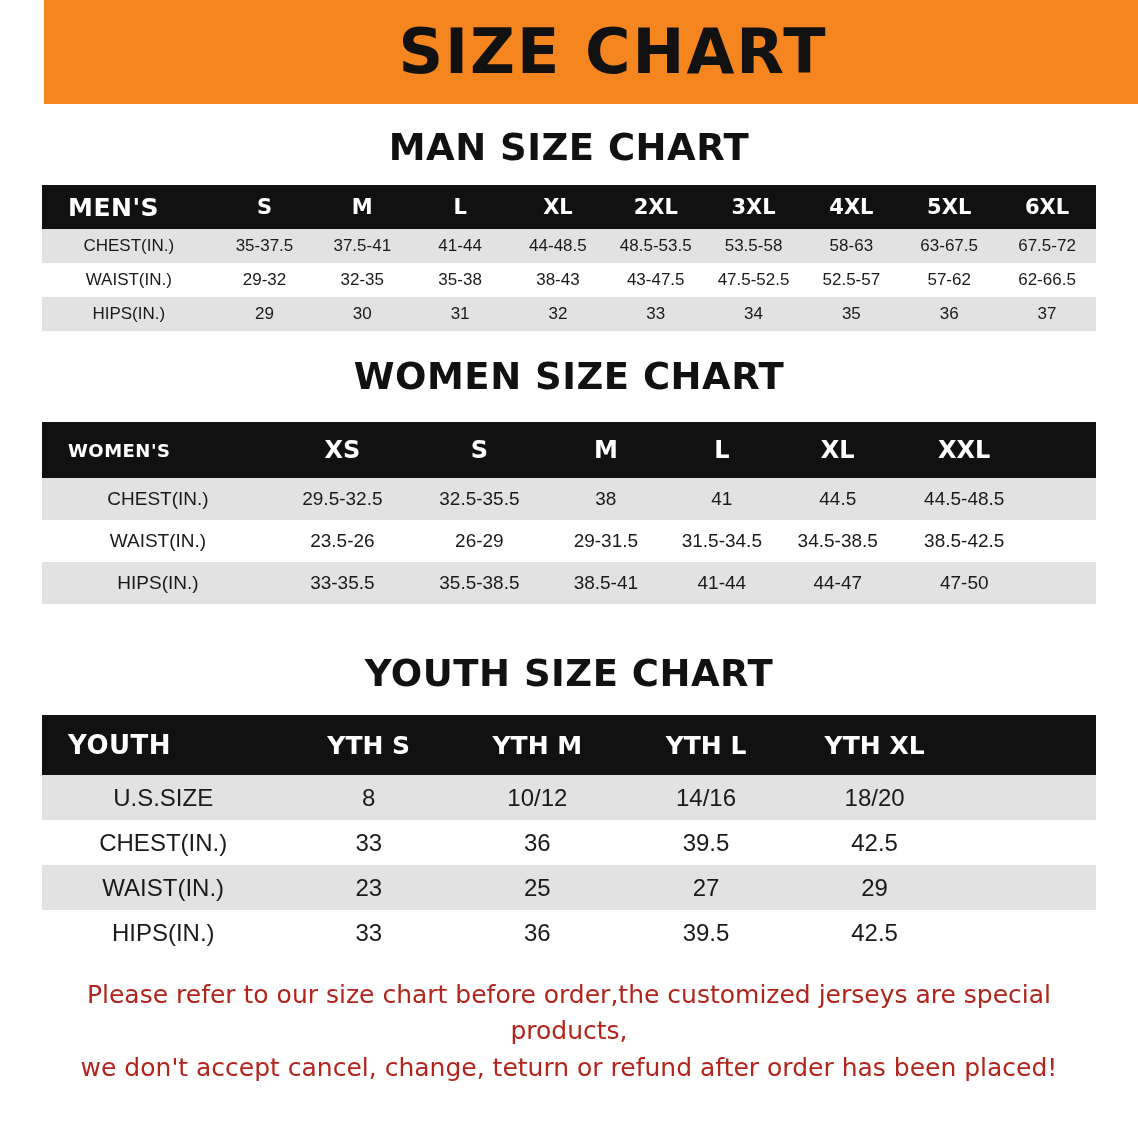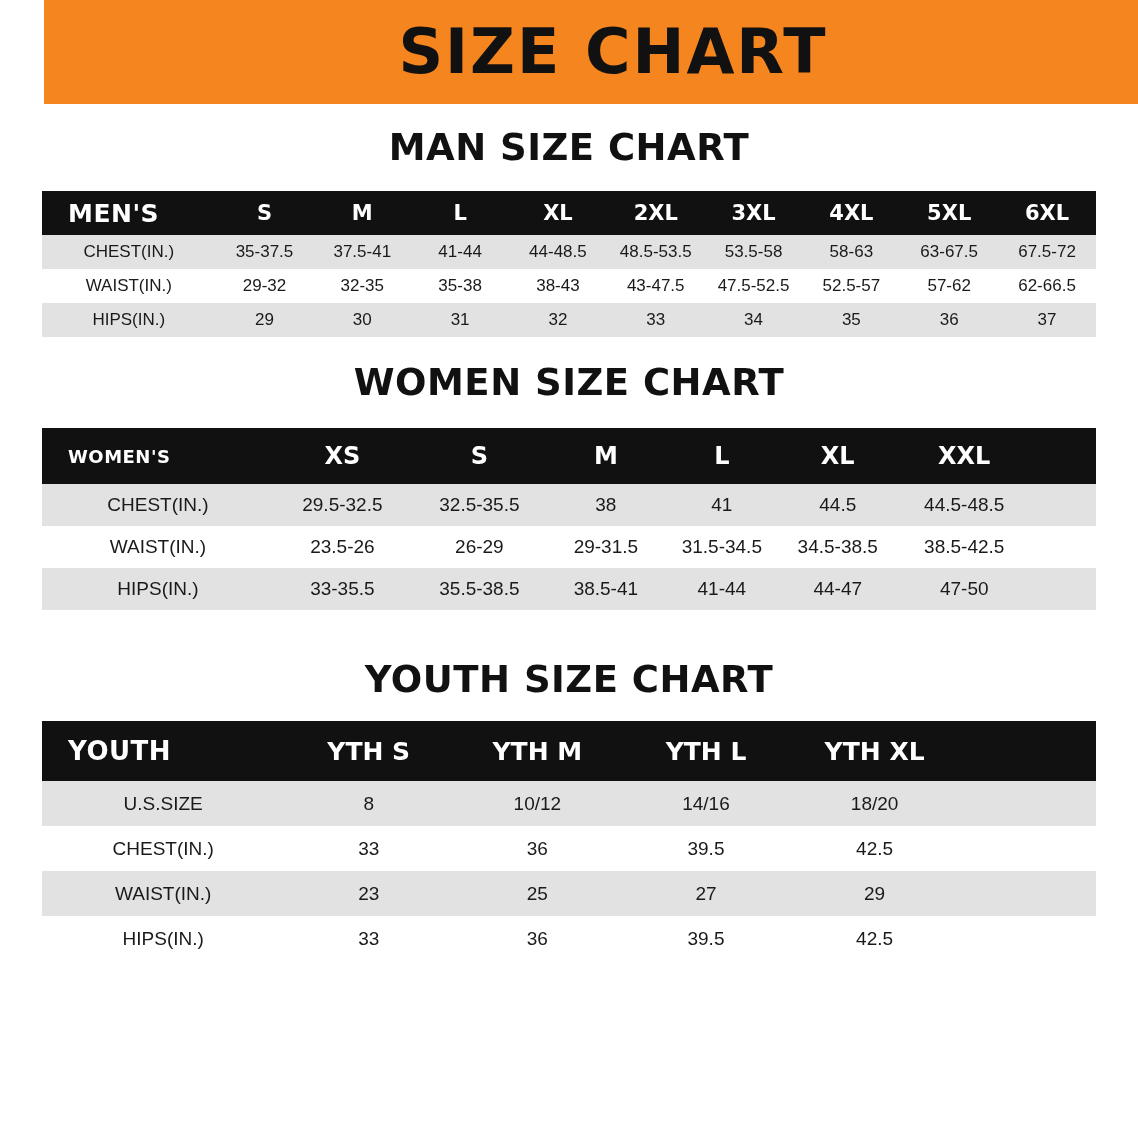--- a/index.html
+++ b/index.html
@@ -36,21 +36,21 @@
   }
   
   .section-title {
     text-align: center;
     font-family: "DejaVu Sans", sans-serif;
     font-weight: 700;
     font-size: 37px;
     color: #111;
     letter-spacing: 0.5px;
   }
-  .t-man    { margin-top: 22px; margin-bottom: 22px; }
+  .t-man    { margin-top: 22px; margin-bottom: 16px; }
   .t-women  { margin-top: 24px; margin-bottom: 24px; }
   .t-youth  { margin-top: 48px; margin-bottom: 20px; }
 
   
   .table-wrap { padding: 0 42px; }
   table.sz {
     width: 100%;
     border-collapse: collapse;
     table-layout: fixed;
   }
@@ -84,21 +84,21 @@
   #men-table tbody td.rowlabel { font-size: 17px; }
 
   
   #women-table thead th { height: 56px; font-size: 24px; }
   #women-table thead th.rowlabel { font-size: 18px; letter-spacing: 0.5px; }
   #women-table tbody td { height: 42px; font-size: 19px; }
 
   
   #youth-table thead th { height: 60px; font-size: 25px; }
   #youth-table thead th.rowlabel { font-size: 26px; letter-spacing: 0.5px; }
-  #youth-table tbody td { height: 45px; font-size: 19px; margin-top: 12px; }
+  #youth-table tbody td { height: 45px; font-size: 24px; margin-top: 12px; }
 
   
   .note {
     margin: 22px 34px 0 34px;
     text-align: center;
     color: #b3251c;
     font-family: "DejaVu Sans", sans-serif;
     font-size: 25px;
     line-height: 1.45;
   }
@@ -294,14 +294,18 @@
           <td>33</td>
           <td>36</td>
           <td>39.5</td>
           <td>42.5</td>
           <td></td>
         </tr>
       </tbody>
     </table>
   </div>
 
+  <div class="note">
+    <span>Please refer to our size chart before order,the customized jerseys are special products,</span>
+    <span>we don't accept cancel, change, teturn or refund after order has been placed!</span>
+  </div>
 
 </div>
 
 </body></html>

